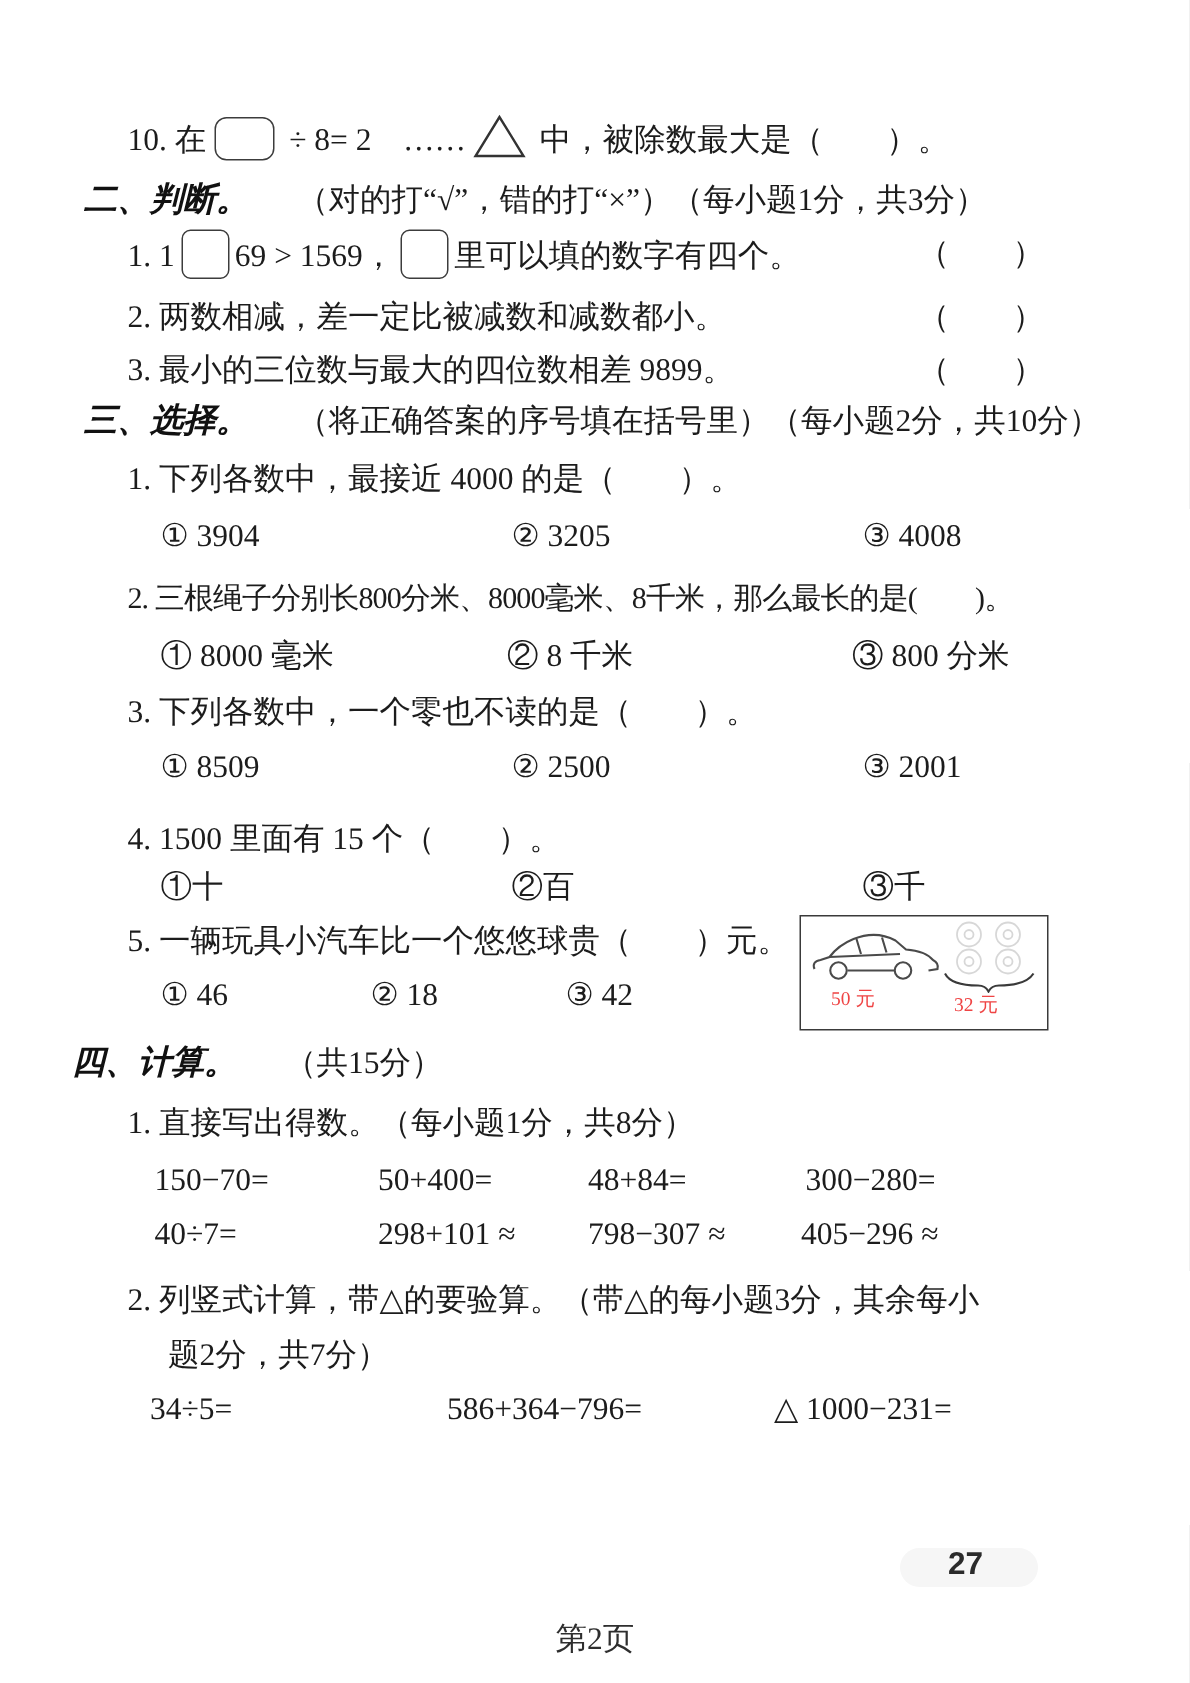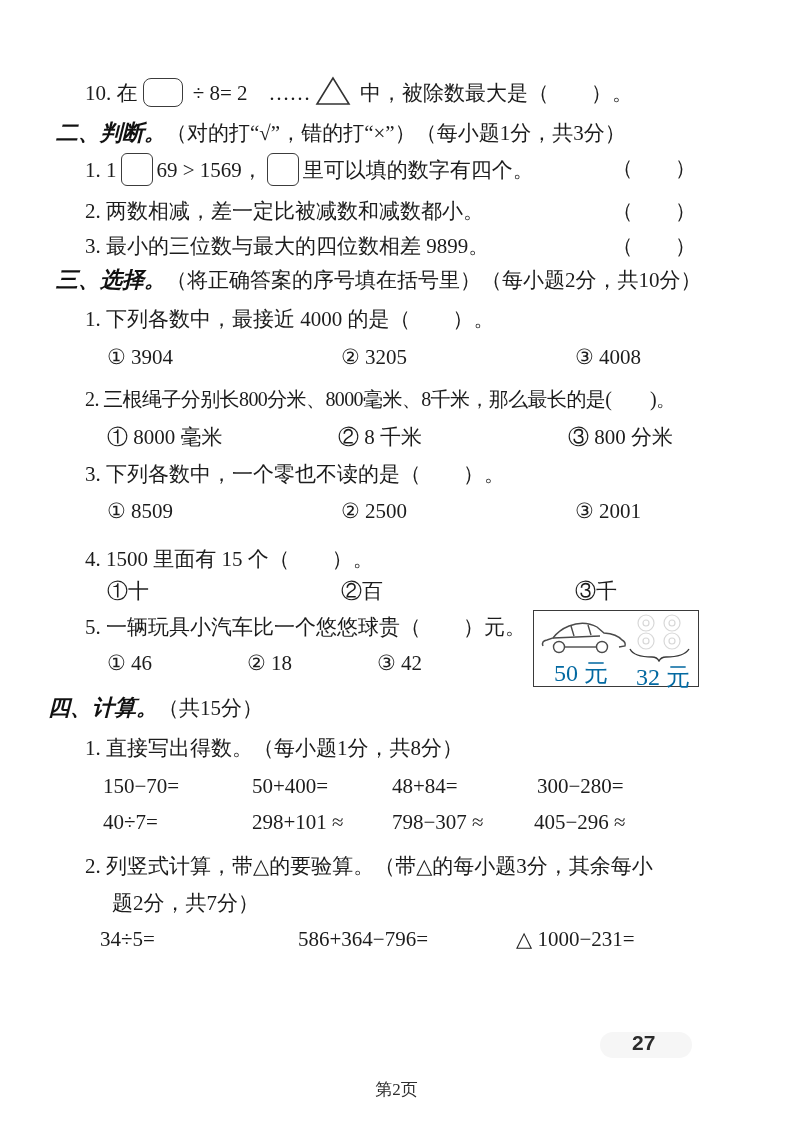--- a/index.html
+++ b/index.html
@@ -4,35 +4,35 @@
 <style>
   html,body{margin:0;padding:0;background:#e8e8e8;}
   .page{
     position:relative;width:793px;height:1122px;background:#ffffff;margin:0 auto;
     font-family:"Liberation Serif","DejaVu Serif",serif;color:#1c1c1c;overflow:hidden;
   }
   .row{position:absolute;left:0;width:793px;white-space:nowrap;font-size:21px;line-height:30px;}
   .txt{position:absolute;left:85px;text-align:right;}
   .hdr-txt{position:absolute;left:56px;}
   .hdr{font-family:"Liberation Sans","DejaVu Sans",sans-serif;font-weight:700;font-size:22px;color:#111;font-style:italic;}
-  .desc{font-family:"Liberation Serif","DejaVu Serif",serif;font-weight:400;font-size:21px;}
+  .desc{font-family:"Liberation Serif","DejaVu Serif",serif;font-weight:400;font-size:21px;margin-left:32px;}
   .paren{position:absolute;left:612px;}
   .opt{position:absolute;}
   .tight{font-size:20px;letter-spacing:-0.6px;}
   .blank-box{display:inline-block;width:38px;height:27px;border:1.6px solid #3c3c3c;border-radius:8px;vertical-align:-7px;margin:0 5px;background:#fff;}
   .blank-box.sm{width:30px;height:31px;border-radius:6px;vertical-align:-9px;margin:0 4px;}
   .tri{vertical-align:-6px;margin:0 4px;}
   .figbox{position:absolute;left:533px;top:610px;width:164px;height:75px;border:1.6px solid #3a3a3a;background:#fff;}
-  .figbox .price{position:absolute;font-size:24px;color:#0369a1;}
+  .figbox .price{position:absolute;font-size:13px;color:#ef4444;}
   .car-svg{position:absolute;left:4px;top:6px;}
   .yoyo-svg{position:absolute;left:96px;top:2px;}
   .brace-svg{position:absolute;left:94px;top:37px;}
   .corner-num{position:absolute;left:632px;top:1031px;font-family:"Liberation Sans","DejaVu Sans",sans-serif;font-weight:700;font-size:21px;color:#2b2b2b;}
   .smudge{position:absolute;left:600px;top:1032px;width:92px;height:26px;background:#f6f6f6;border-radius:13px;}
-  .footer{position:absolute;left:0;top:1078px;width:793px;text-align:center;font-size:17px;color:#2e2e2e;}
+  .footer{position:absolute;left:0;top:1078px;width:793px;text-align:center;font-size:21px;color:#2e2e2e;}
 </style>
 </head>
 <body>
 
 <div class="page">
 
   <div class="row" style="top:76px">
     <span class="txt">
       <span>10. 在</span><span class="blank-box"></span><span> ÷ 8= 2　……</span><svg class="tri" width="36" height="30" viewBox="0 0 36 30">
           <polygon points="18,2 2,28 34,28" fill="none" stroke="#333" stroke-width="1.6"></polygon>

